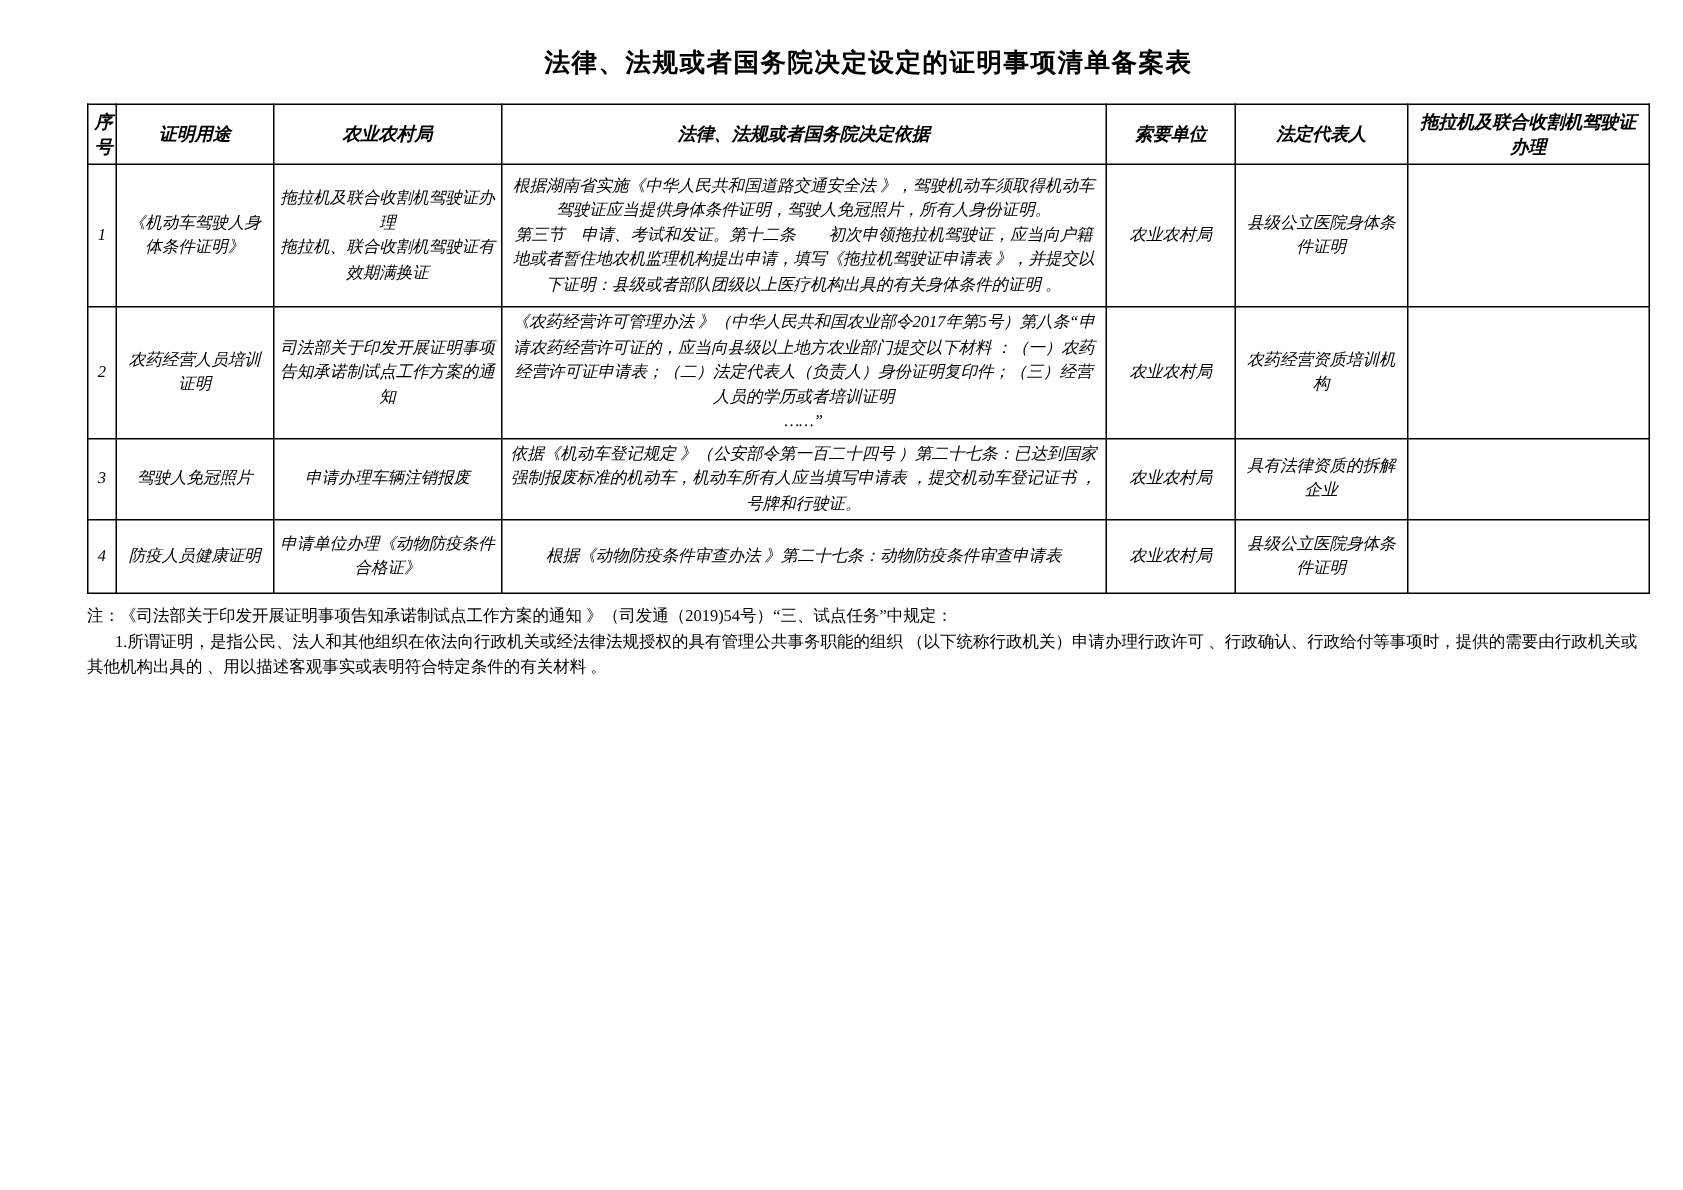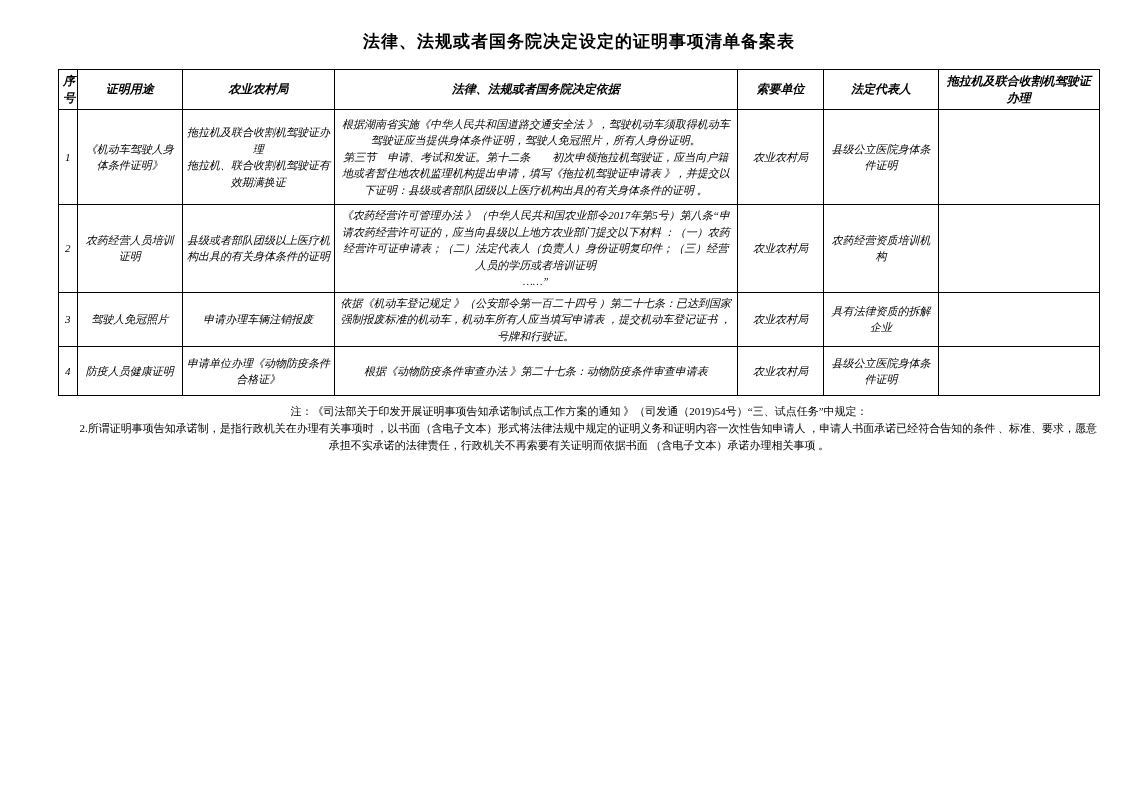--- a/index.html
+++ b/index.html
@@ -54,21 +54,20 @@
   tr.row-3 { height: 45px; }
   tr.row-4 { height: 49px; }
   .notes {
     width: 1042px;
     margin-top: 7px;
     font-size: 11px;
     line-height: 1.55;
   }
   .notes p {
     margin: 0;
-    text-align: center;
   }
   .notes p.note-para {
     text-indent: 1.7em;
   }
 </style>
 </head>
 <body>
 
 <div class="page">
 
@@ -103,21 +102,21 @@
 拖拉机、联合收割机驾驶证有效期满换证</td>
         <td>根据湖南省实施《中华人民共和国道路交通安全法 》，驾驶机动车须取得机动车驾驶证应当提供身体条件证明，驾驶人免冠照片，所有人身份证明。
 第三节　申请、考试和发证。第十二条　　初次申领拖拉机驾驶证，应当向户籍地或者暂住地农机监理机构提出申请，填写《拖拉机驾驶证申请表 》，并提交以下证明：县级或者部队团级以上医疗机构出具的有关身体条件的证明 。</td>
         <td>农业农村局</td>
         <td>县级公立医院身体条件证明</td>
         <td></td>
       </tr>
       <tr class="row-2">
         <td>2</td>
         <td>农药经营人员培训证明</td>
-        <td>县级或者部队团级以上医疗机构出具的有关身体条件的证明</td>
+        <td>司法部关于印发开展证明事项告知承诺制试点工作方案的通知</td>
         <td>《农药经营许可管理办法 》（中华人民共和国农业部令2017年第5号）第八条“申请农药经营许可证的，应当向县级以上地方农业部门提交以下材料 ：（一）农药经营许可证申请表；（二）法定代表人（负责人）身份证明复印件；（三）经营人员的学历或者培训证明
 ……”</td>
         <td>农业农村局</td>
         <td>农药经营资质培训机构</td>
         <td></td>
       </tr>
       <tr class="row-3">
         <td>3</td>
         <td>驾驶人免冠照片</td>
         <td>申请办理车辆注销报废</td>
@@ -133,16 +132,16 @@
         <td>根据《动物防疫条件审查办法 》第二十七条：动物防疫条件审查申请表</td>
         <td>农业农村局</td>
         <td>县级公立医院身体条件证明</td>
         <td></td>
       </tr>
     </tbody>
   </table>
 
   <div class="notes">
     <p class="note-heading">注：《司法部关于印发开展证明事项告知承诺制试点工作方案的通知 》（司发通（2019)54号）“三、试点任务”中规定：</p>
-    <p class="note-para">2.所谓证明事项告知承诺制，是指行政机关在办理有关事项时 ，以书面（含电子文本）形式将法律法规中规定的证明义务和证明内容一次性告知申请人 ，申请人书面承诺已经符合告知的条件 、标准、要求，愿意承担不实承诺的法律责任，行政机关不再索要有关证明而依据书面 （含电子文本）承诺办理相关事项 。</p>
+    <p class="note-para">1.所谓证明，是指公民、法人和其他组织在依法向行政机关或经法律法规授权的具有管理公共事务职能的组织 （以下统称行政机关）申请办理行政许可 、行政确认、行政给付等事项时，提供的需要由行政机关或其他机构出具的 、用以描述客观事实或表明符合特定条件的有关材料 。</p>
   </div>
 
 </div>
 
 </body></html>

